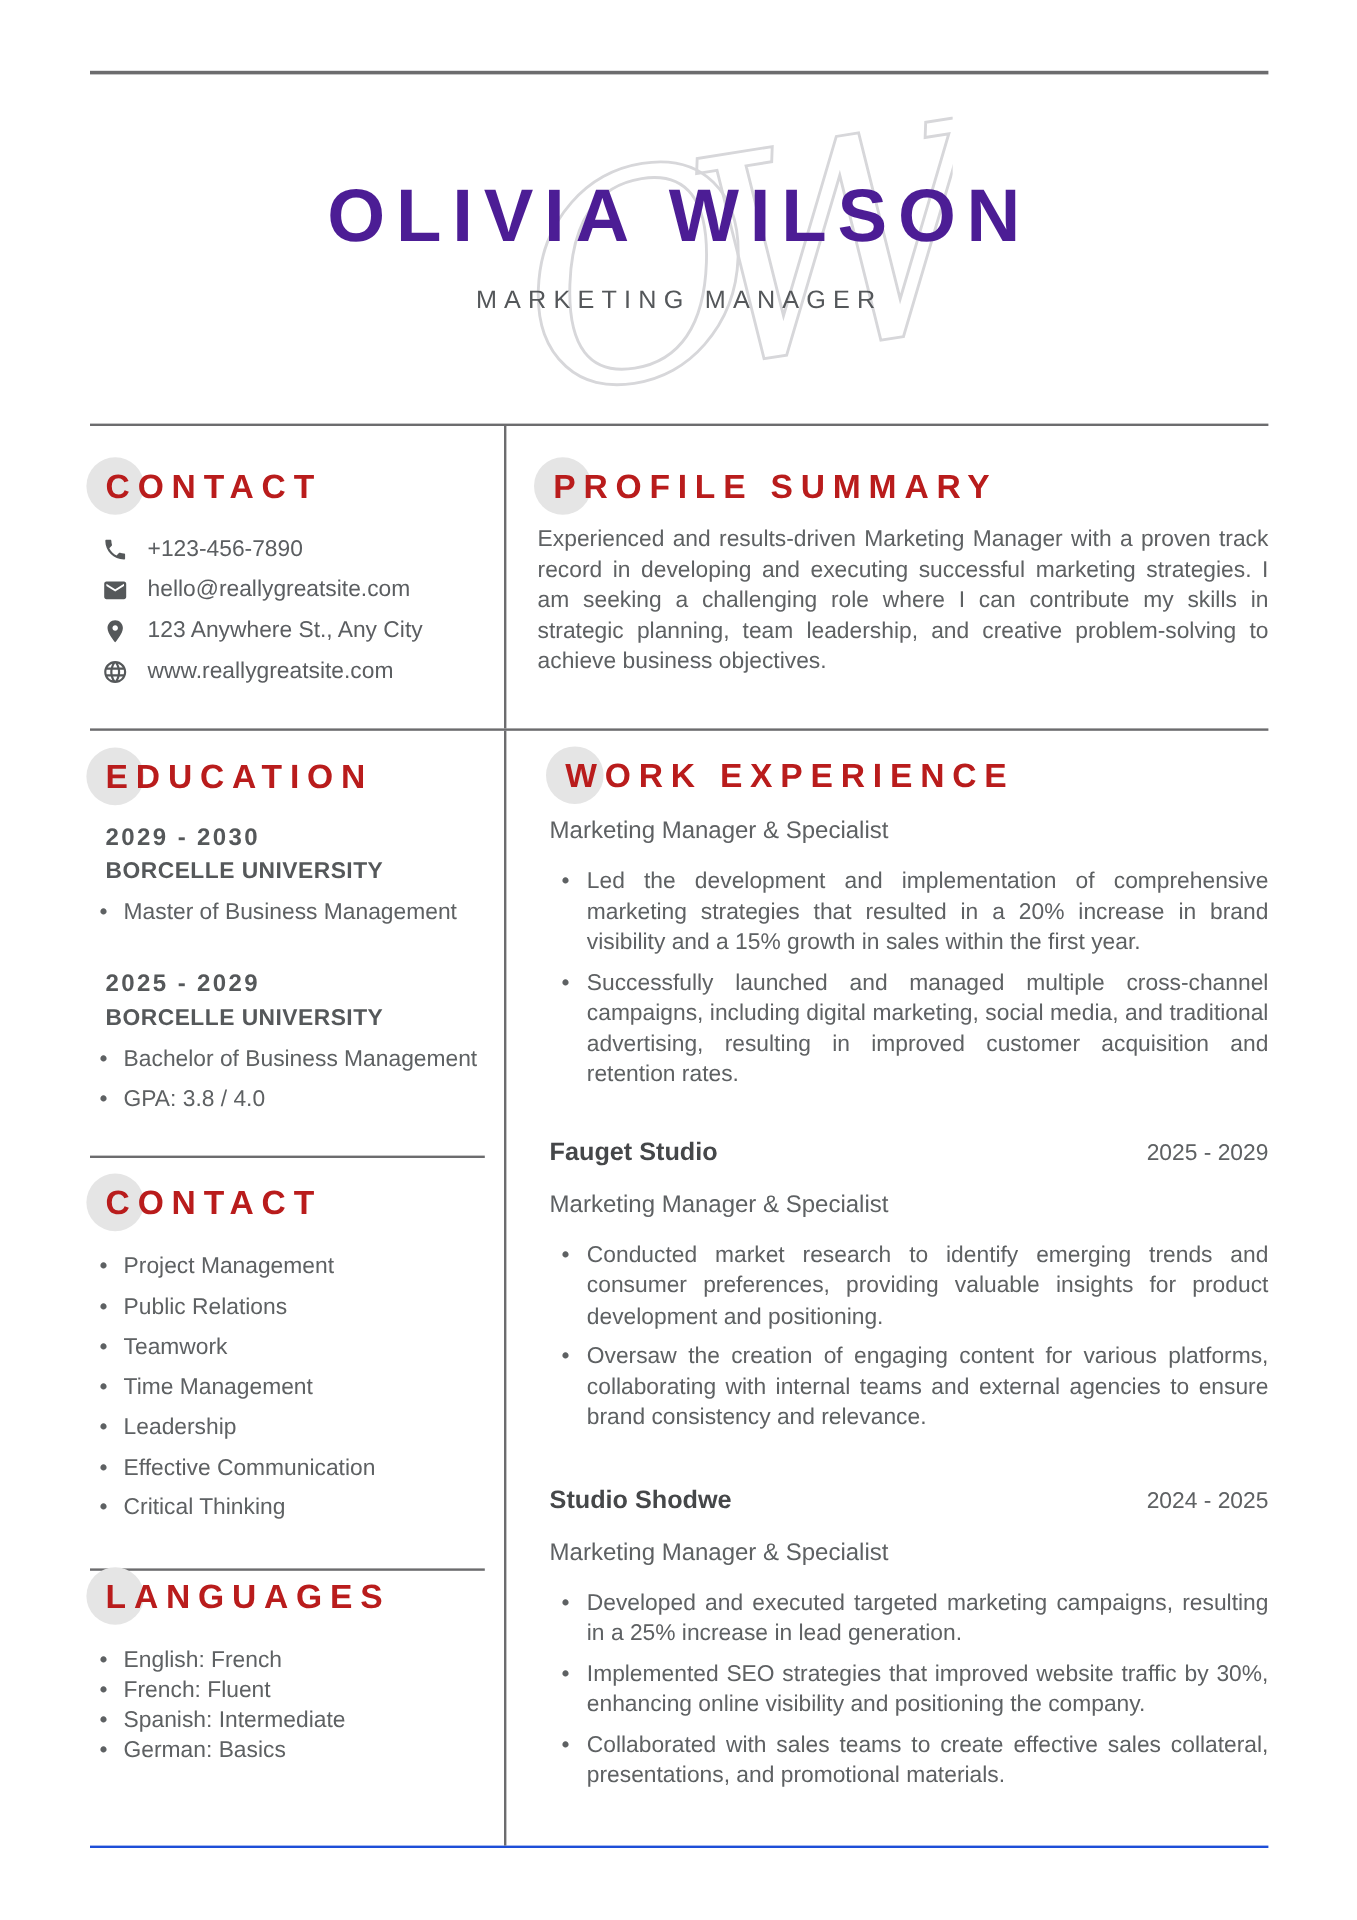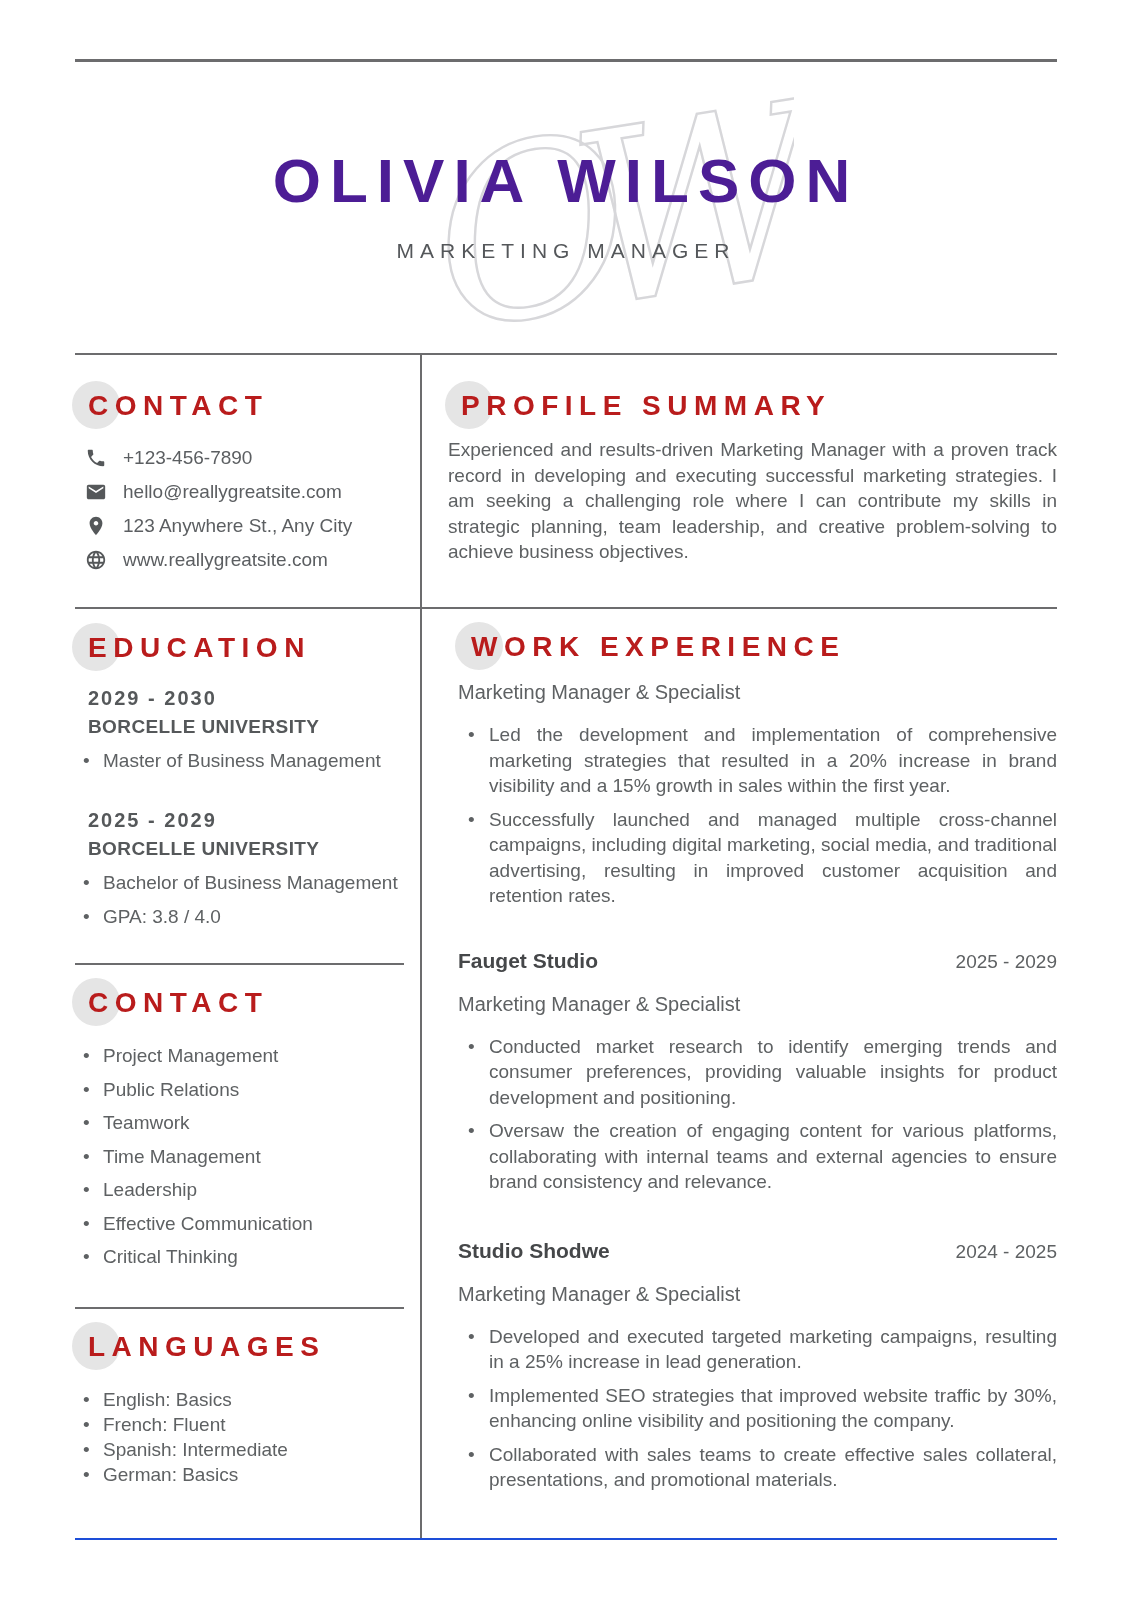--- a/index.html
+++ b/index.html
@@ -86,21 +86,21 @@
 
   .edu-entry ul.blist { margin-top:10px; margin-left:-13px; }
   .edu-entry ul.blist li { margin-bottom:9px; }
 
   
   .sec-skills { height:344px; border-top:2px solid #6c6c6e; padding-top:24px; }
   .sec-skills ul.blist { margin-top:26px; }
   .sec-skills ul.blist li { margin-bottom:8.5px; }
 
   
-  .sec-lang { border-top:2px solid #6c6c6e; padding-top:24px; }
+  .sec-lang { border-top:2px solid #6c6c6e; padding-top:8px; }
   .sec-lang ul.blist { margin-top:26px; }
   .sec-lang ul.blist li { margin-bottom:0; }
 
   
   .sec-work { padding-top:24px;padding-left:36px; }
   .job { margin-top:20px; }
   .job + .job.gap-a { margin-top:40px; }
   .job + .job.gap-b { margin-top:44px; }
   .job-head { display:flex; justify-content:space-between; align-items:baseline; }
   .job-company { font-size:21px; font-weight:700; color:#454749; }
@@ -215,21 +215,21 @@
             <li>Time Management</li>
             <li>Leadership</li>
             <li>Effective Communication</li>
             <li>Critical Thinking</li>
           </ul>
         </div>
 
         <div class="sec-lang">
           <div class="sec-h">LANGUAGES</div>
           <ul class="blist">
-            <li>English: Basics</li>
+            <li>English: French</li>
             <li>French: Fluent</li>
             <li>Spanish: Intermediate</li>
             <li>German: Basics</li>
           </ul>
         </div>
 
       </div>
 
       <div class="col-right sec-work">
         <div class="sec-h">WORK EXPERIENCE</div>

